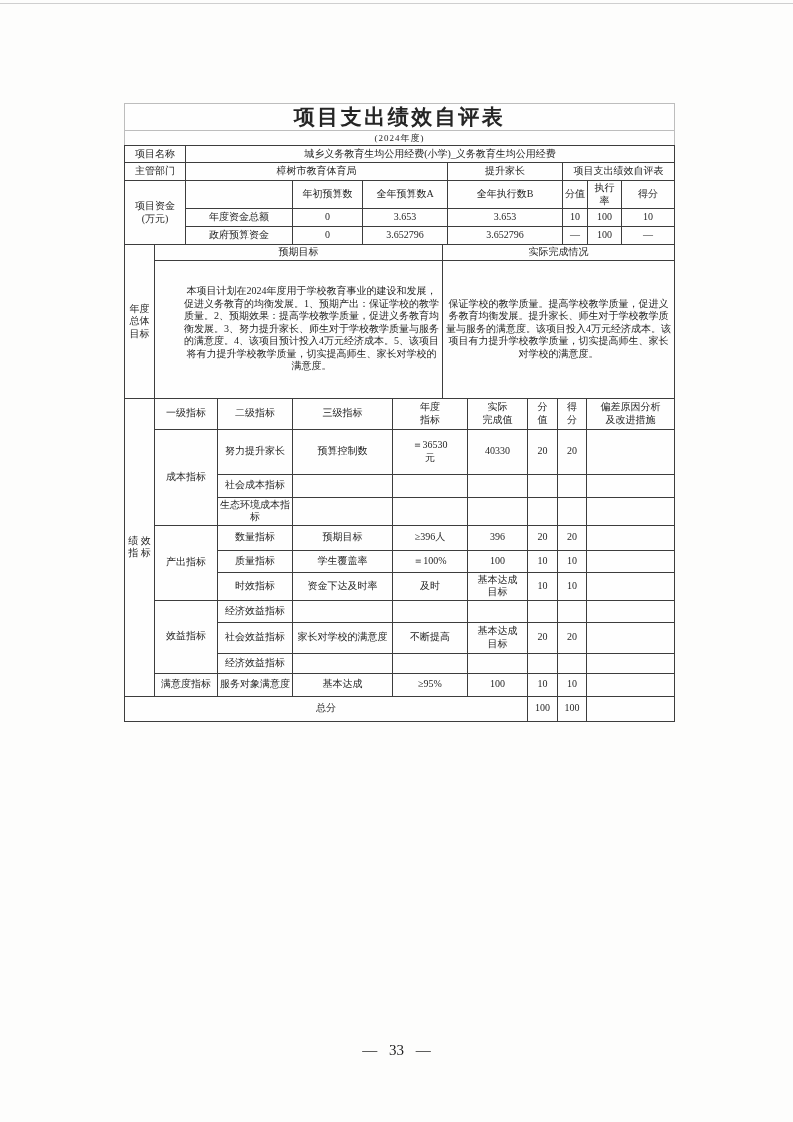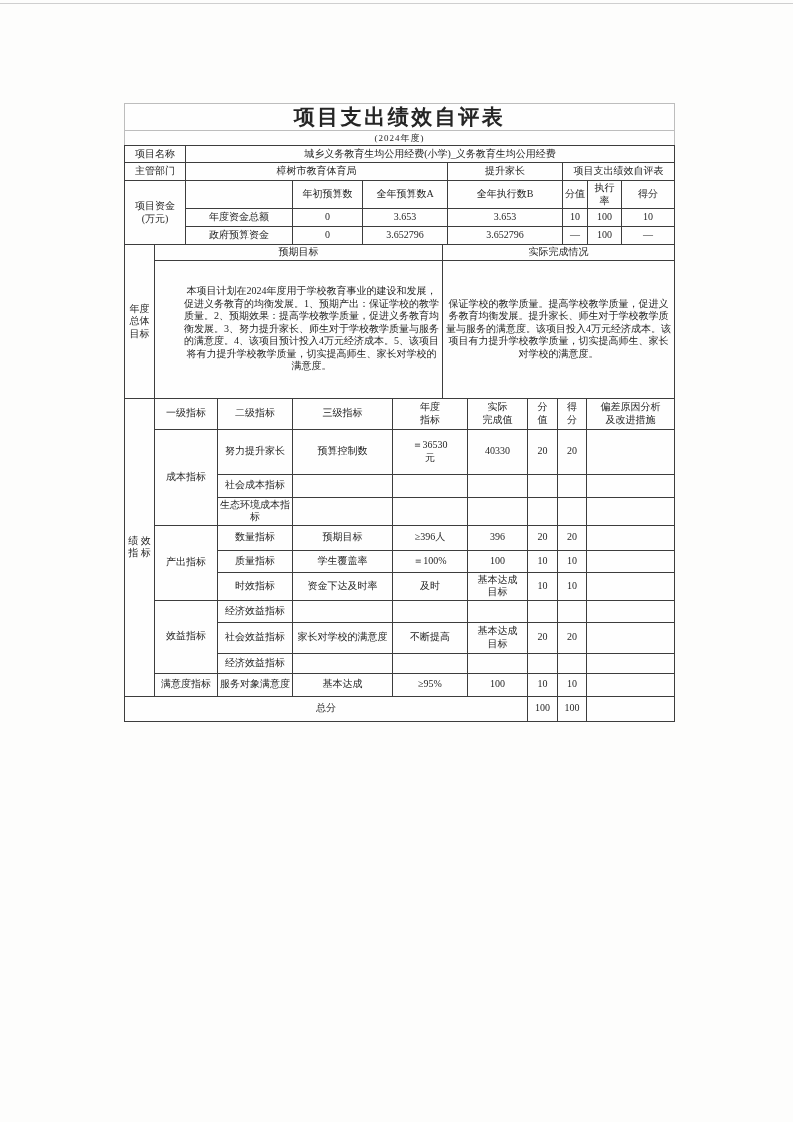--- a/index.html
+++ b/index.html
@@ -281,13 +281,14 @@
       <tr class="h25">
         <td colspan="6">总分</td>
         <td>100</td>
         <td>100</td>
         <td></td>
       </tr>
     </tbody>
       </table>
   </div>
 
+  <div class="pageno">— 33 —</div>
 </div>
 
 </body></html>

